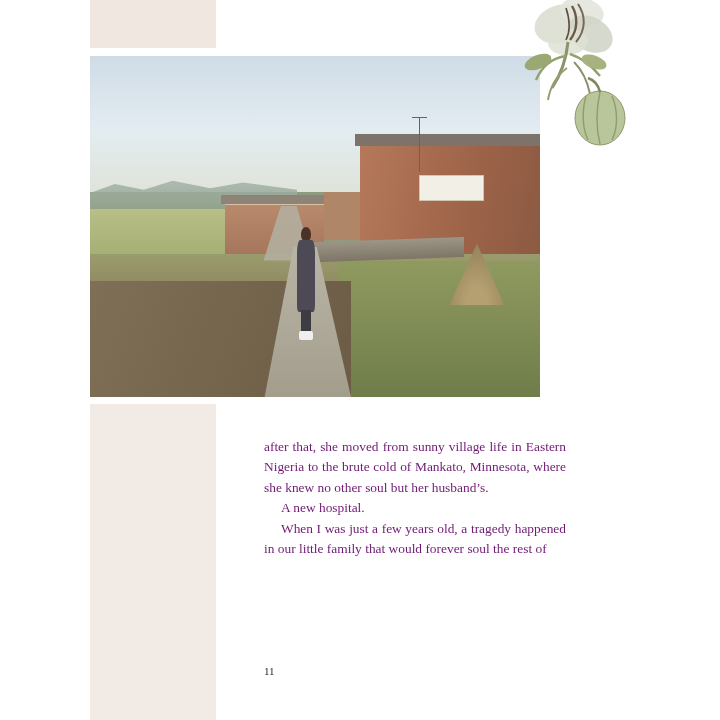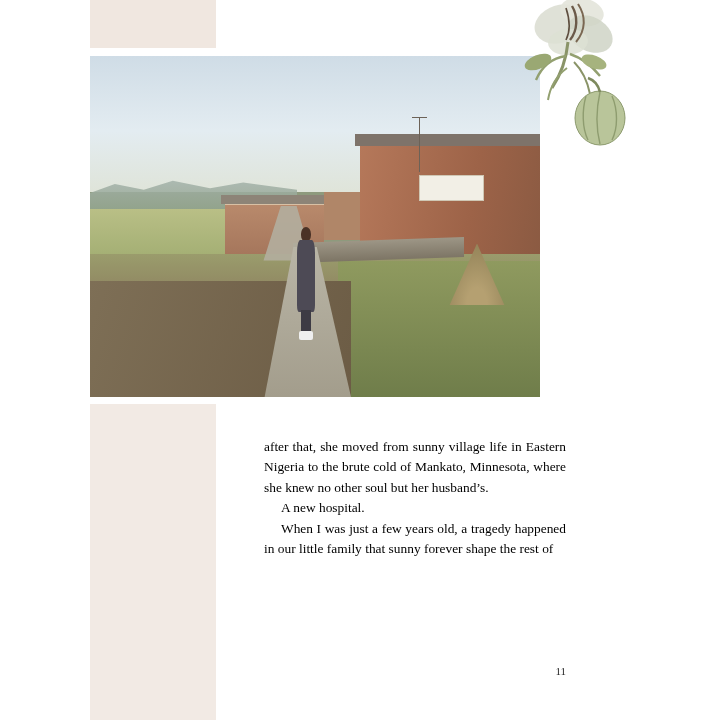--- a/index.html
+++ b/index.html
@@ -166,34 +166,34 @@
   .text-col {
     position: absolute;
     left: 264px;
     top: 437px;
     width: 302px;
   }
   .text-col p {
     margin: 0;
     font-size: 13.4px;
     line-height: 20.4px;
-    color: #000000;
+    color: #701a75;
     text-align: justify;
     text-justify: inter-word;
     hyphens: manual;
   }
   .text-col p.indent {
     text-indent: 17px;
   }
   .folio {
     position: absolute;
     left: 264px;
     top: 665px;
     width: 302px;
-    text-align: right;
+    text-align: left;
     font-size: 11px;
     color: #2a2a2a;
   }
 </style>
 </head>
 <body>
 
 <div class="page">
 
   <div class="beige-top"></div>
@@ -256,18 +256,18 @@
         <path d="M92 96 C88 114 88 132 92 148" stroke="#8e9c6f" stroke-width="1.4" fill="none"></path>
         <path d="M104 100 C110 114 110 132 104 144" stroke="#8e9c6f" stroke-width="1.4" fill="none"></path>
         <path d="M92 96 C90 88 86 84 80 82" stroke="#7e8a5e" stroke-width="2.6" fill="none"></path>
       </g>
     </svg>
   </div>
 
   <div class="text-col">
     <p>after that, she moved from sunny village life in Eastern Nigeria to the brute cold of Mankato, Minnesota, where she knew no other soul but her husband’s.</p>
     <p class="indent">A new hospital.</p>
-    <p class="indent">When I was just a few years old, a tragedy happened in our little family that sunny forever shape the rest of</p>
+    <p class="indent">When I was just a few years old, a tragedy happened in our little family that would forever soul the rest of</p>
   </div>
 
   <div class="folio">11</div>
 
 </div>
 
 </body></html>

